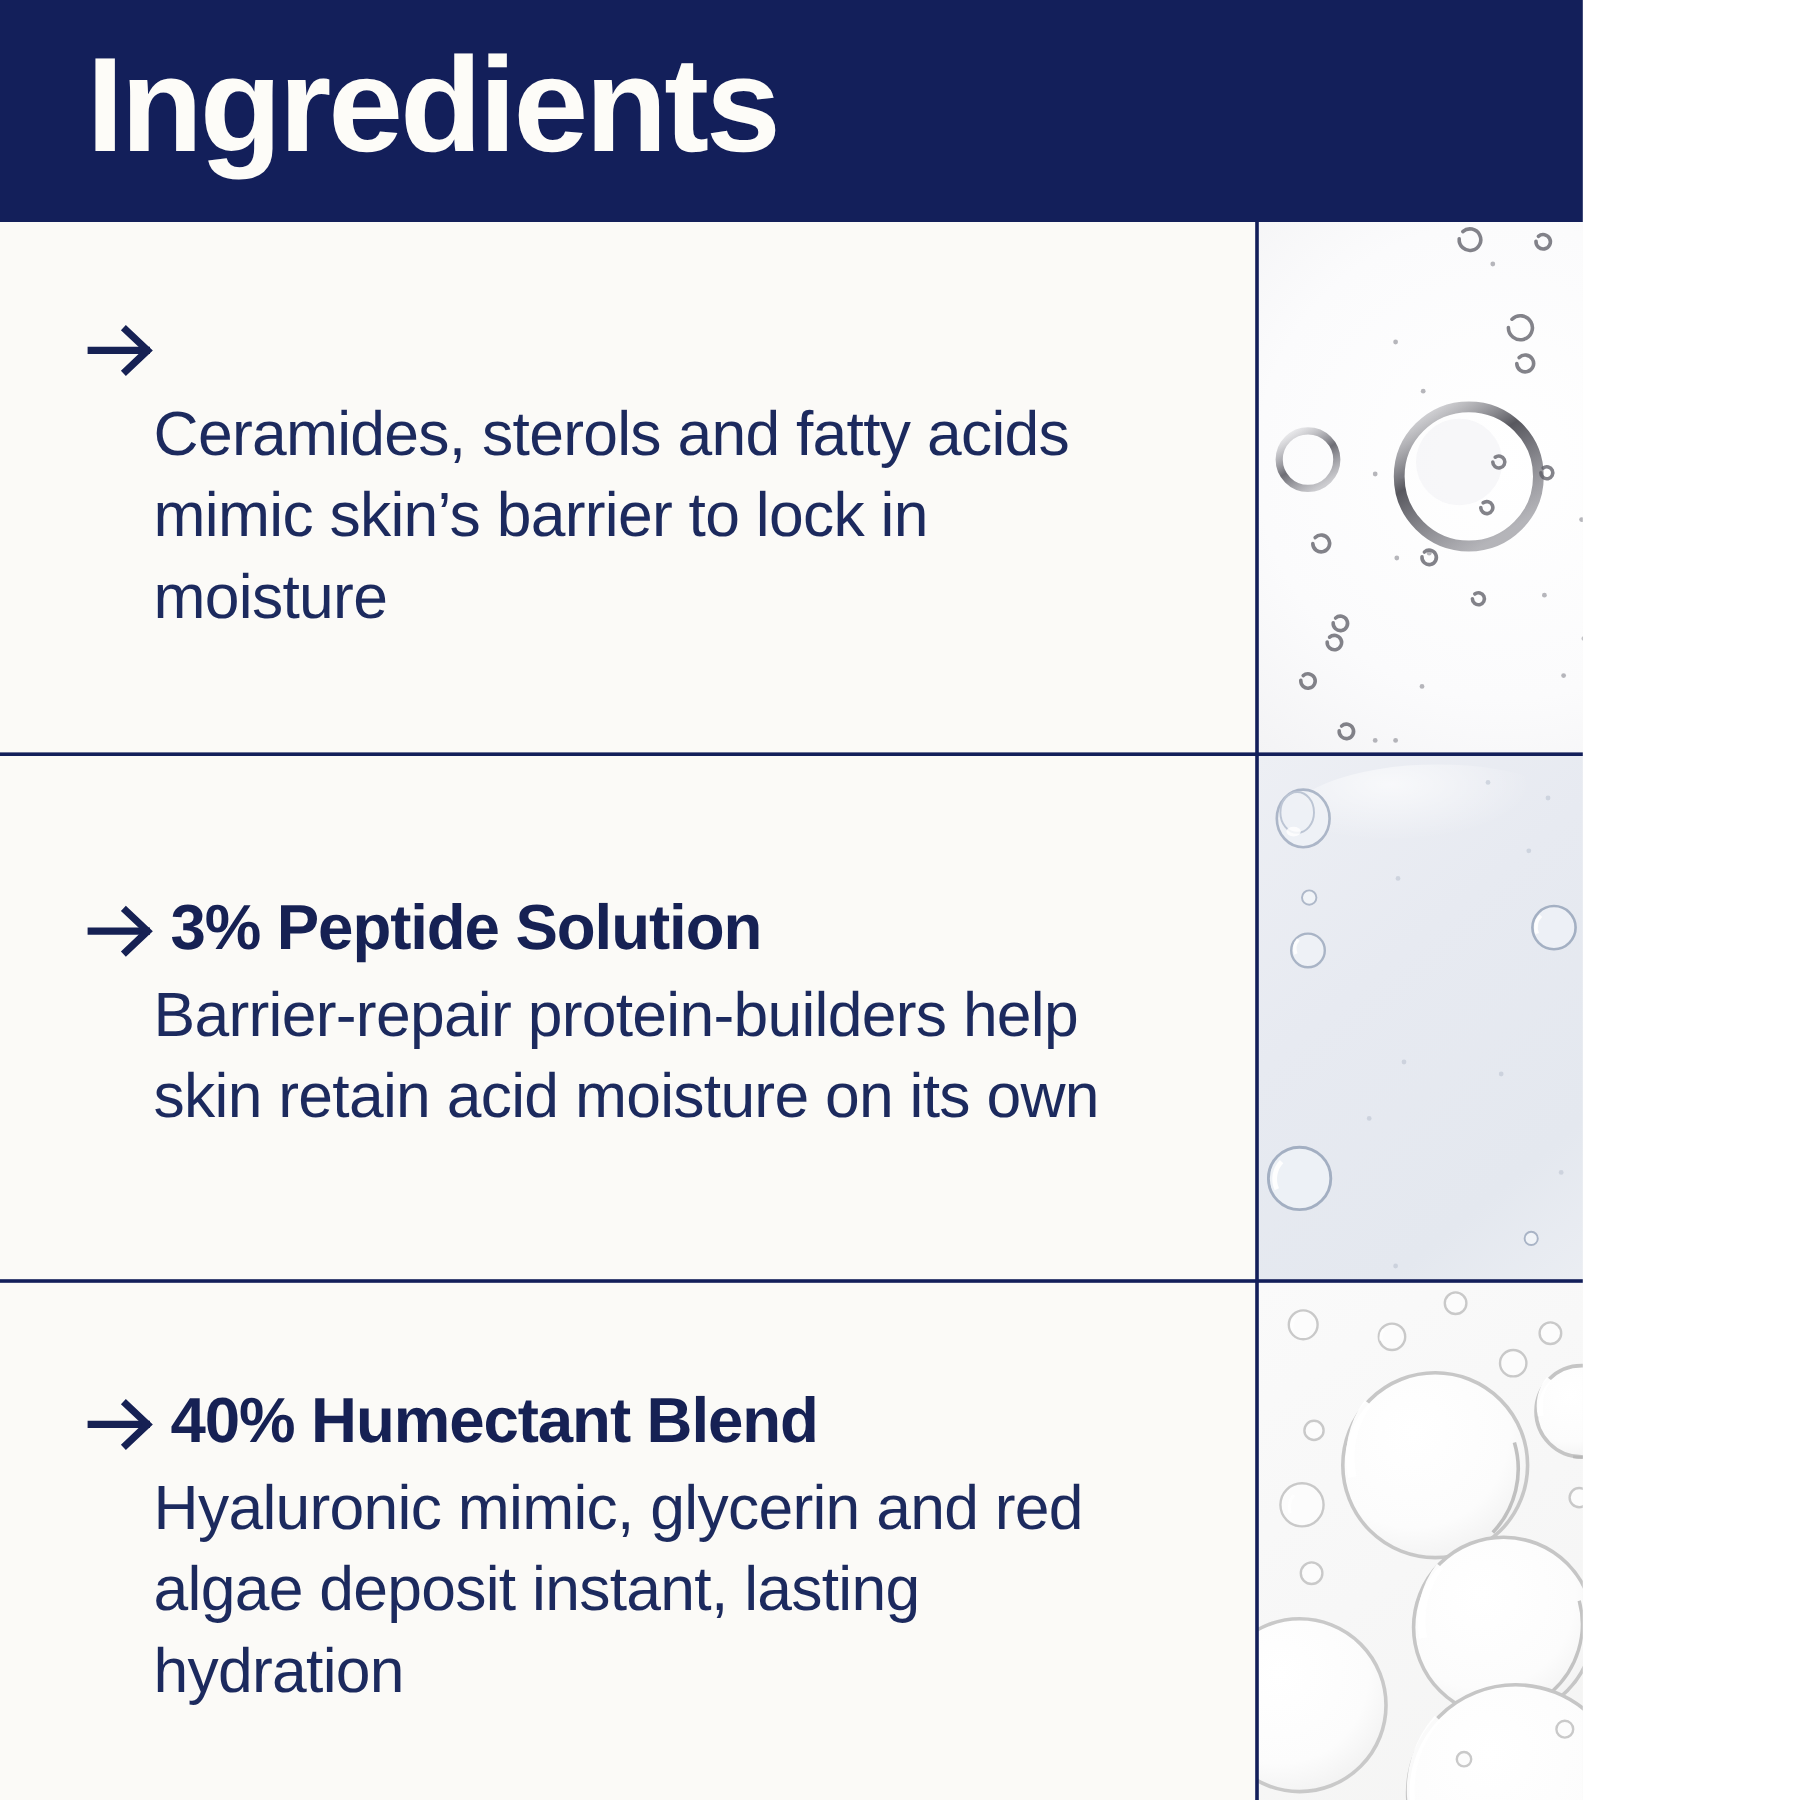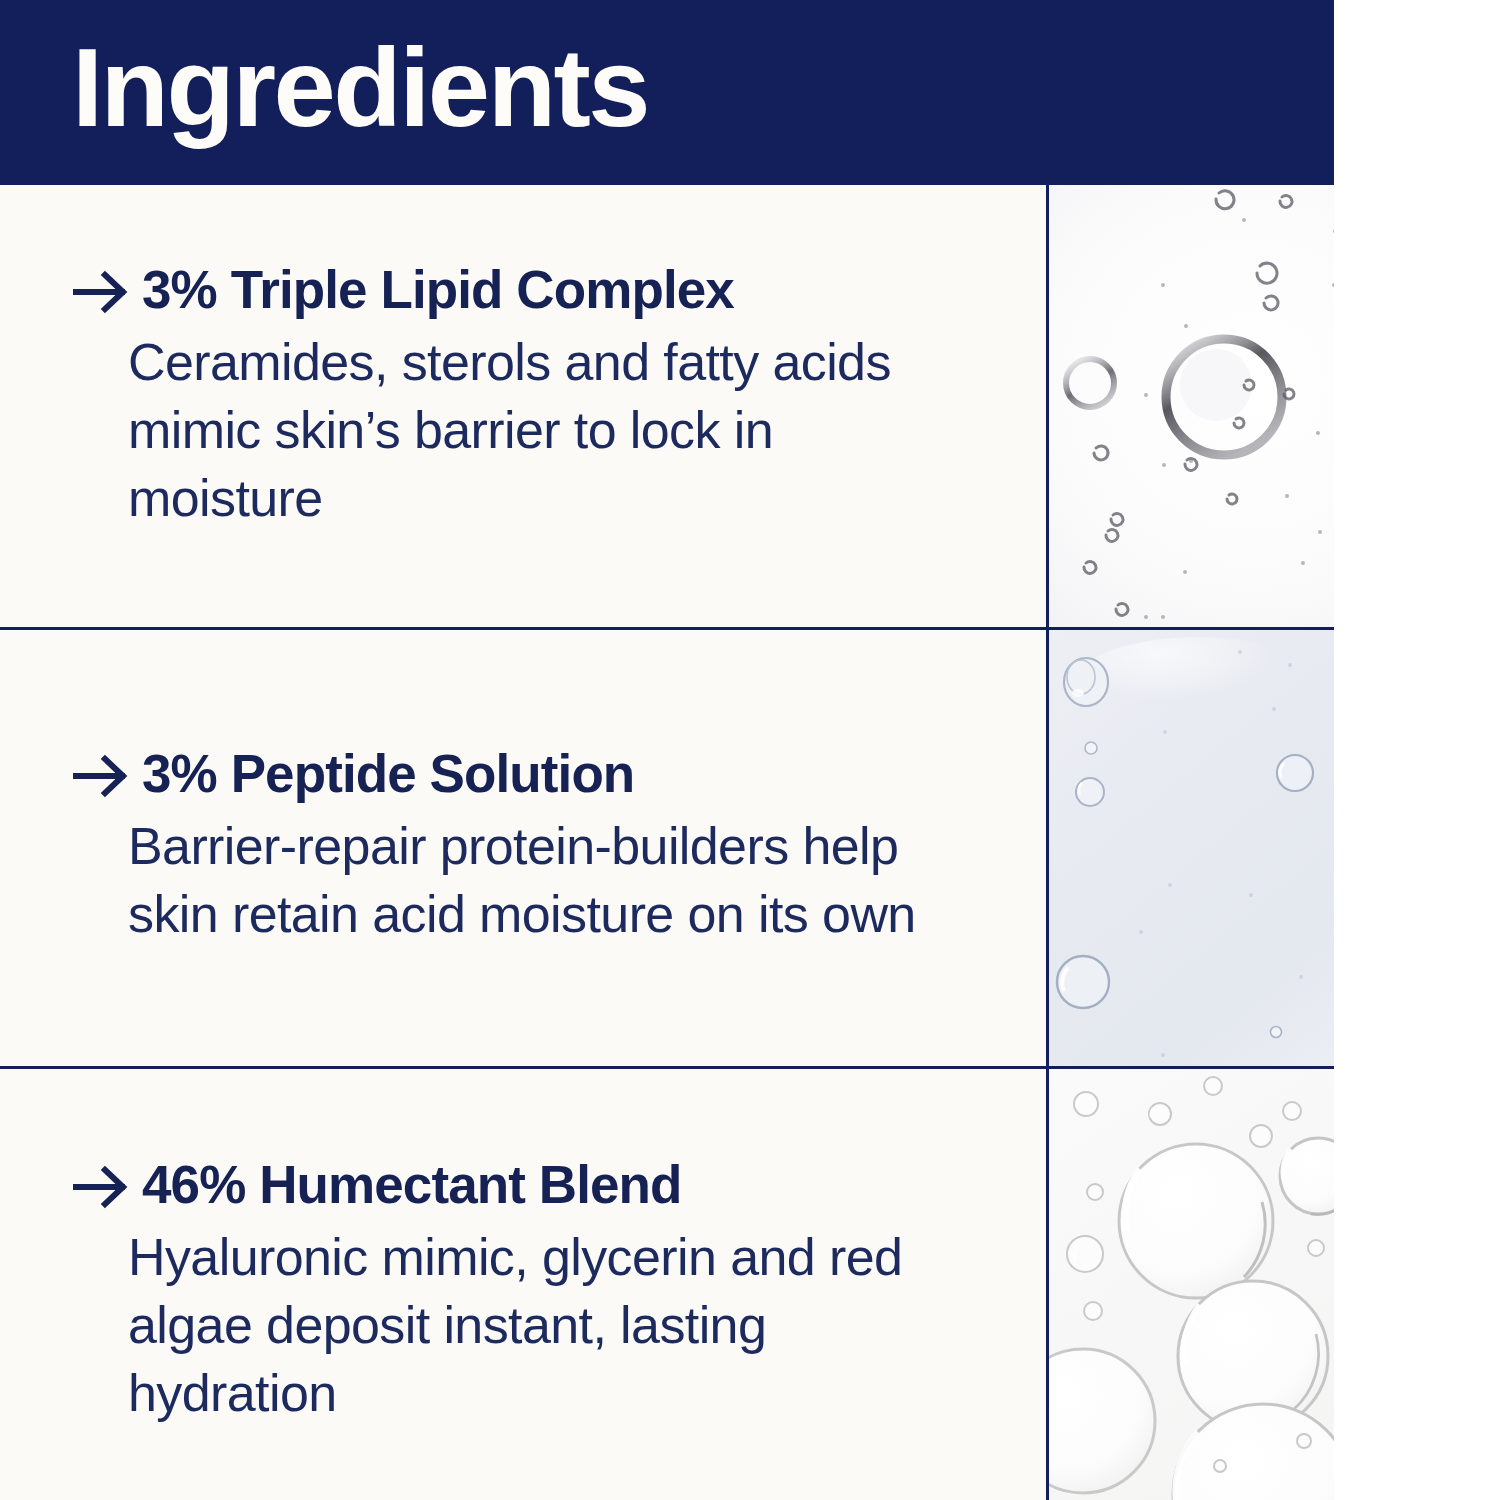--- a/index.html
+++ b/index.html
@@ -7,21 +7,20 @@
     padding: 0;
     background: #ffffff;
   }
   .canvas {
     position: relative;
     width: 1319px;
     height: 1500px;
     overflow: hidden;
     background: #FBFAF7;
     font-family: "Liberation Sans", sans-serif;
-    padding-left: 15px;
     -webkit-font-smoothing: antialiased;
   }
 
   
   .header {
     position: absolute;
     left: 0; top: 0;
     width: 1500px;
     height: 185px;
     background: #131F5A;
@@ -149,21 +148,20 @@
   <div class="body-grid">
 
     <div class="row row-1">
       <div class="text-cell">
         <div class="entry">
           <div class="entry-head">
             <svg class="arrow-icon" viewBox="0 0 70 56" aria-hidden="true">
               <path d="M4 28 H50" stroke="#162154" stroke-width="6" stroke-linecap="square" fill="none"></path>
               <path d="M33 11 L51 28 L33 45" stroke="#162154" stroke-width="6" stroke-linecap="square" stroke-linejoin="miter" fill="none"></path>
             </svg>
-            <div class="entry-title">3% Triple Lipid Complex</div>
           </div>
           <div class="entry-desc">Ceramides, sterols and fatty acids mimic skin’s barrier to lock in moisture</div>
         </div>
       </div>
 
       <div class="image-cell">
         <svg viewBox="0 0 452 442" preserveAspectRatio="xMidYMid slice">
           <defs>
             <radialGradient id="p1bg" cx="45%" cy="45%" r="75%">
               <stop offset="0%" stop-color="#FFFFFF"></stop>
@@ -329,21 +327,21 @@
     </div>
 
     <div class="row row-3">
       <div class="text-cell">
         <div class="entry">
           <div class="entry-head">
             <svg class="arrow-icon" viewBox="0 0 70 56" aria-hidden="true">
               <path d="M4 28 H50" stroke="#162154" stroke-width="6" stroke-linecap="square" fill="none"></path>
               <path d="M33 11 L51 28 L33 45" stroke="#162154" stroke-width="6" stroke-linecap="square" stroke-linejoin="miter" fill="none"></path>
             </svg>
-            <div class="entry-title">46% Humectant Blend</div>
+            <div class="entry-title">40% Humectant Blend</div>
           </div>
           <div class="entry-desc">Hyaluronic mimic, glycerin and red algae deposit instant, lasting hydration</div>
         </div>
       </div>
 
       <div class="image-cell">
         <svg viewBox="0 0 452 434" preserveAspectRatio="xMidYMid slice">
           <defs>
             <linearGradient id="p3bg" x1="0%" y1="0%" x2="70%" y2="100%">
               <stop offset="0%" stop-color="#FAFAFA"></stop>

